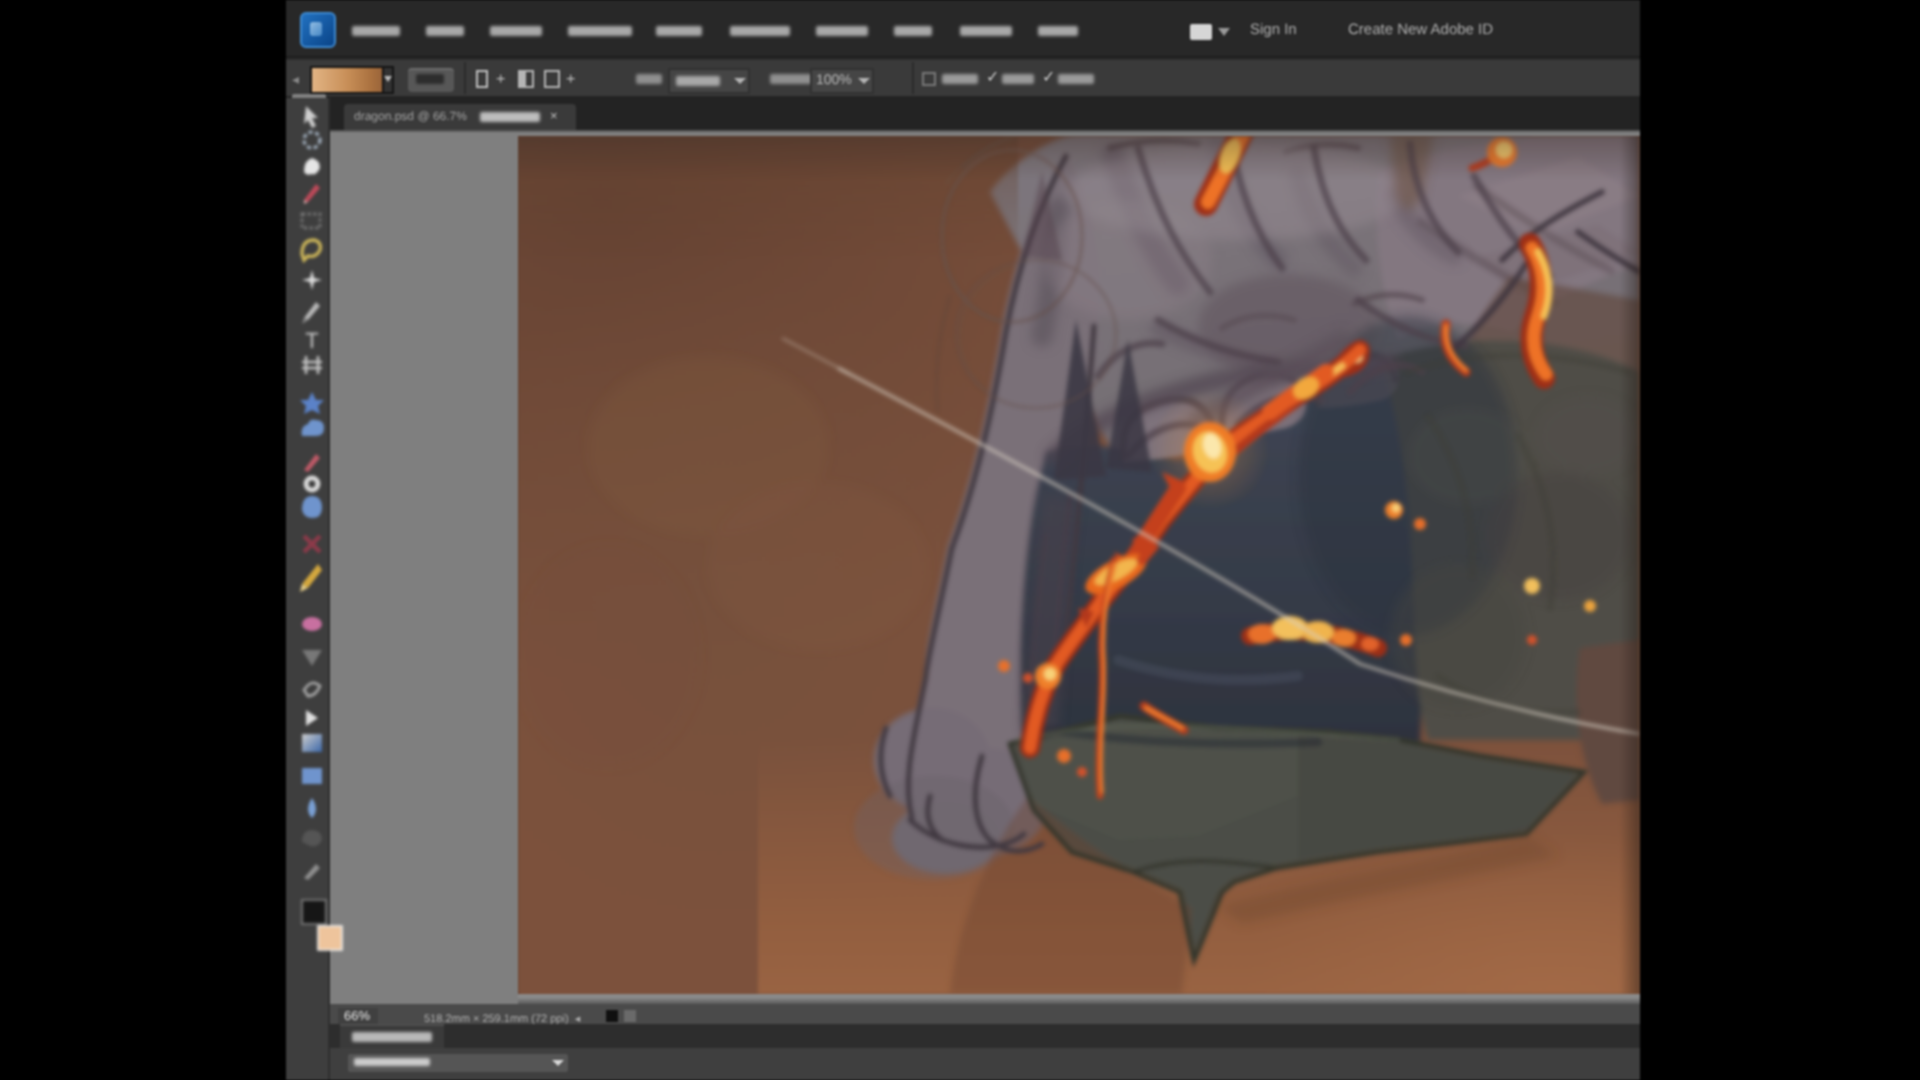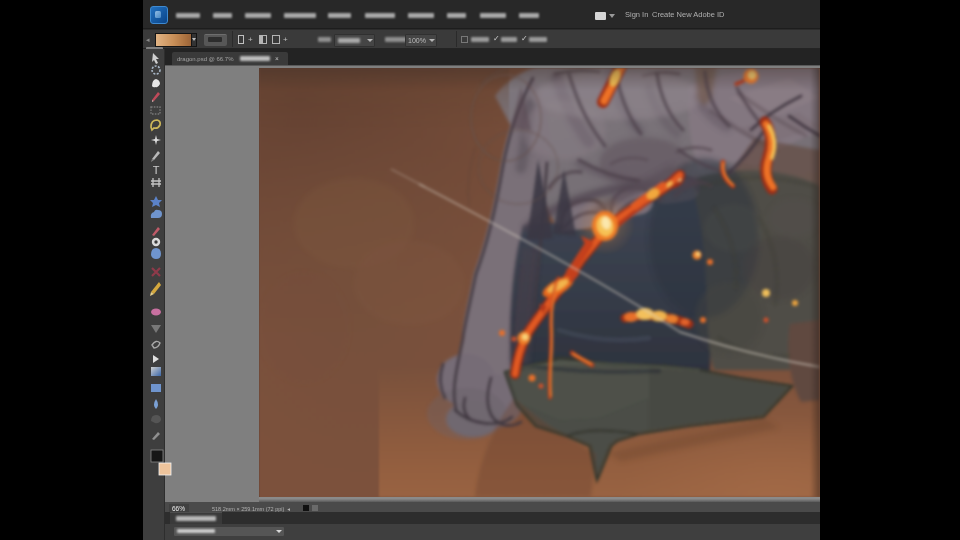--- a/index.html
+++ b/index.html
@@ -20,21 +20,21 @@
   <div class="blob" style="left:141px;top:13px;width:32px"></div>
   <div class="blob" style="left:185px;top:13px;width:23px"></div>
   <div class="blob" style="left:222px;top:13px;width:30px"></div>
   <div class="blob" style="left:265px;top:13px;width:26px"></div>
   <div class="blob" style="left:304px;top:13px;width:19px"></div>
   <div class="blob" style="left:337px;top:13px;width:26px"></div>
   <div class="blob" style="left:376px;top:13px;width:20px"></div>
   <div class="a" style="left:452px;top:12px;width:11px;height:8px;background:#d6d6d6;border-radius:1px"></div>
   <div class="a" style="left:466px;top:14px;width:0;height:0;border-left:3px solid transparent;border-right:3px solid transparent;border-top:4px solid #9a9a9a"></div>
   <div class="a" style="left:482px;top:10px;font-size:7.5px;color:#b0b0b0">Sign In</div>
-  <div class="a" style="left:509px;top:10px;font-size:7.5px;color:#b0b0b0">Create New Adobe ID</div>
+  <div class="a" style="left:531px;top:10px;font-size:7.5px;color:#b0b0b0">Create New Adobe ID</div>
 
   <div class="a" style="left:0;top:30px;width:677px;height:19px;background:#3a3a3a;border-bottom:1px solid #242424"></div>
   <div class="a" style="left:3px;top:36px;font-size:7px;color:#8a8a8a">◂</div>
   <div class="a" style="left:12px;top:33px;width:41px;height:14px;border:1px solid #141414;background:linear-gradient(90deg,#e2b484,#c88f58 45%,#a86f3e 78%,#8e5c38)"></div>
   <div class="a" style="left:48px;top:33px;width:6px;height:14px;background:#333;border:1px solid #141414"></div>
   <div class="a" style="left:49px;top:38px;width:0;height:0;border-left:2px solid transparent;border-right:2px solid transparent;border-top:3px solid #bbb"></div>
   <div class="a" style="left:61px;top:34px;width:23px;height:12px;background:#575757;border-radius:2px;border-top:1px solid #6d6d6d"></div>
   <div class="blob" style="left:65px;top:37px;width:14px;height:5px;background:#2d2d2d;filter:blur(.6px)"></div>
   <div class="a" style="left:89px;top:31px;width:1px;height:16px;background:#2a2a2a"></div>
 

